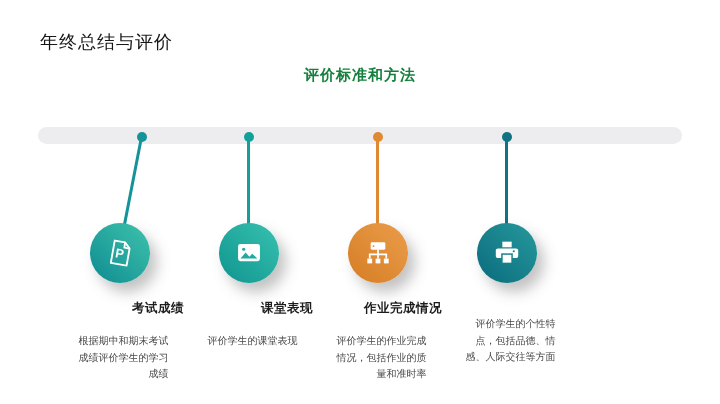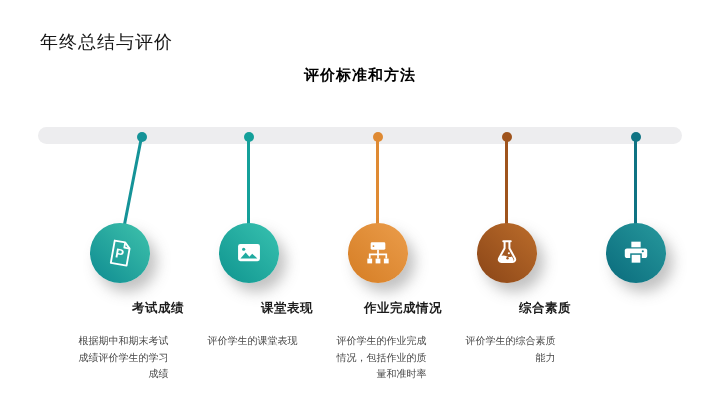--- a/index.html
+++ b/index.html
@@ -9,21 +9,21 @@
     background:#ffffff;
     font-family:"Liberation Sans","DejaVu Sans",sans-serif;
     overflow:hidden;
   }
   .slide-title {
     position:absolute; left:40px; top:30px;
     font-size:18px; font-weight:normal; color:#161616; letter-spacing:1px;
   }
   .slide-subtitle {
     position:absolute; left:0; top:66px; width:720px;
-    text-align:center; font-size:15px; font-weight:bold; color:#000000; letter-spacing:1px;
+    text-align:center; font-size:15px; font-weight:bold; color:#15803d; letter-spacing:1px;
   }
   .timeline-bar {
     position:absolute; left:38px; top:127px; width:644px; height:17px;
     background:#ededef; border-radius:9px;
   }
   .items-row {
     position:absolute; left:55px; top:0; width:645px; height:404px;
     display:flex;
   }
   .item { position:relative; width:129px; height:404px; }
@@ -111,46 +111,30 @@
         <rect x="10.2" y="16.2" width="3.6" height="3.6" fill="#fff"></rect>
         <rect x="16.4" y="16.2" width="3.6" height="3.6" fill="#fff"></rect>
       </svg>
     </div>
     <div class="label">
       <div class="item-title">作业完成情况</div>
       <div class="item-desc">评价学生的作业完成情况，包括作业的质量和准时率</div>
     </div>
   </div>
 
-  <div class="item item-3">
-    <span class="dot" style="background: rgb(159, 84, 29);"></span>
-    <span class="stem" style="background: rgb(159, 84, 29);"></span>
-    <div class="circle" style="background: linear-gradient(45deg, rgb(138, 69, 23) 0%, rgb(188, 109, 43) 100%);">
-      <svg viewBox="0 0 24 24">
-        <path d="M9.2 3.2h5.6" stroke="#fff" stroke-width="1.5" stroke-linecap="round" fill="none"></path>
-        <path d="M10.2 3.4v5L6.1 15.9c-.7 1.3.2 2.9 1.7 2.9h8.4c1.5 0 2.4-1.6 1.7-2.9L13.8 8.4v-5" fill="none" stroke="#fff" stroke-width="1.5" stroke-linejoin="round"></path>
-        <path d="M7.1 14.4c1.6-.8 3-.7 4.9.2 1.4.6 2.7.5 3.7 0l1.1 2c.5 1-.2 2.2-1.3 2.2H7.9c-1.1 0-1.8-1.2-1.3-2.2z" fill="#fff"></path>
-        <circle cx="12.4" cy="15.9" r="0.9" fill="#a2591f"></circle>
-        <circle cx="13.4" cy="12.2" r="0.8" fill="#fff"></circle>
-      </svg>
-    </div>
-    <div class="label">
-      <div class="item-title">综合素质</div>
-      <div class="item-desc">评价学生的综合素质能力</div>
-    </div>
-  </div>
 
   <div class="item item-4">
     <span class="dot" style="background: rgb(15, 115, 131);"></span>
     <span class="stem" style="background: rgb(15, 115, 131);"></span>
     <div class="circle" style="background: linear-gradient(45deg, rgb(10, 107, 124) 0%, rgb(39, 153, 157) 100%);">
       <svg viewBox="0 0 24 24">
         <rect x="8.5" y="3.5" width="7" height="4.2" fill="#fff"></rect>
         <path d="M5.2 8.6h13.6c.9 0 1.6.7 1.6 1.6v4c0 .9-.7 1.6-1.6 1.6H5.2c-.9 0-1.6-.7-1.6-1.6v-4c0-.9.7-1.6 1.6-1.6z" fill="#fff"></path>
         <circle cx="17.1" cy="10.7" r="0.8" fill="#13808c"></circle>
         <rect x="8.2" y="12.8" width="7.6" height="7" fill="#fff" stroke="#13808c" stroke-width="1.1"></rect>
       </svg>
     </div>
     <div class="label">
+      <div class="item-desc">评价学生的个性特点，包括品德、情感、人际交往等方面</div>
     </div>
   </div>
 
 </div>
 
 </body></html>

